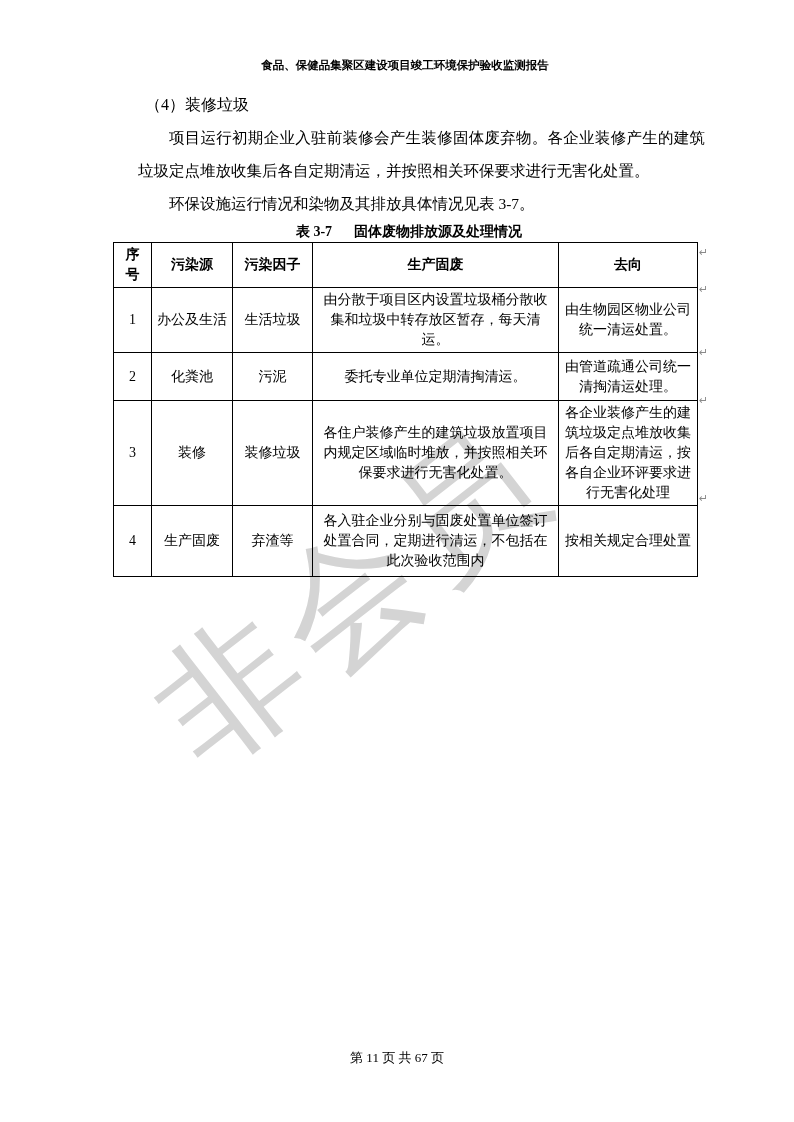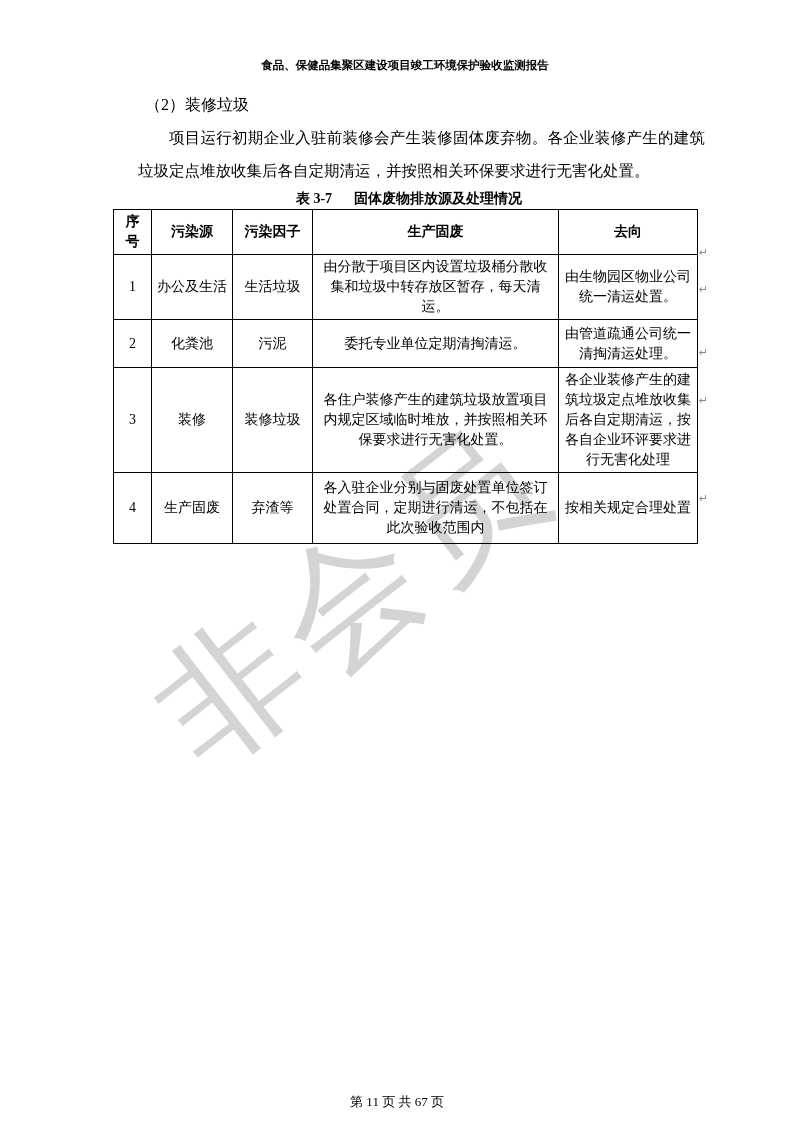--- a/index.html
+++ b/index.html
@@ -92,35 +92,35 @@
     z-index:2;
     font-family:"DejaVu Sans",sans-serif;
   }
   .doc-footer {
     position:absolute;
     left:0; right:0;
     top:1049px;
     text-align:center;
     font-size:13px;
     z-index:2;
-    margin-top:44px;
   }
 </style>
 </head>
 <body>
 
 <div class="page">
 
   <div class="watermark">非会员</div>
 
   <div class="doc-header">食品、保健品集聚区建设项目竣工环境保护验收监测报告</div>
 
   <div class="content">
-    <div class="section-heading">（2）装修垃圾</div>
+    <div class="section-heading">（4）装修垃圾</div>
     <p class="para">项目运行初期企业入驻前装修会产生装修固体废弃物。各企业装修产生的建筑垃圾定点堆放收集后各自定期清运，并按照相关环保要求进行无害化处置。</p>
+    <p class="para">环保设施运行情况和染物及其排放具体情况见表 3-7。</p>
 
     <div class="table-caption">
       <span class="cap-label">表 3-7</span><span>固体废物排放源及处理情况</span>
     </div>
 
     <table class="waste-table">
       <colgroup>
         <col class="c-seq">
           <col class="c-src">
           <col class="c-fac">

